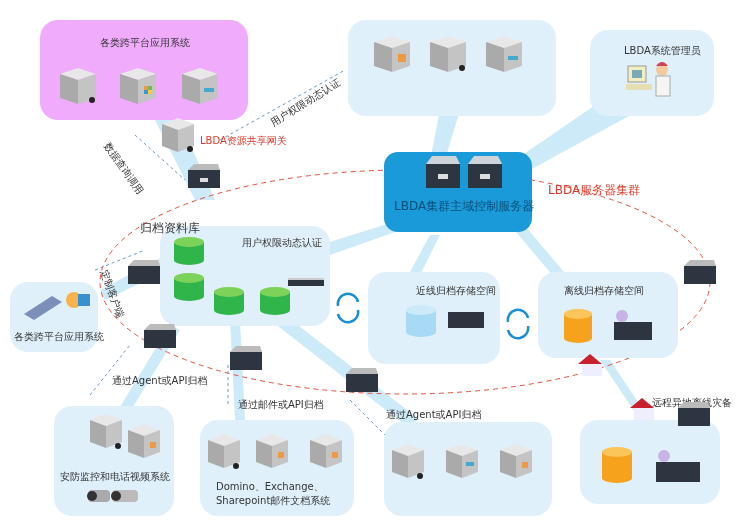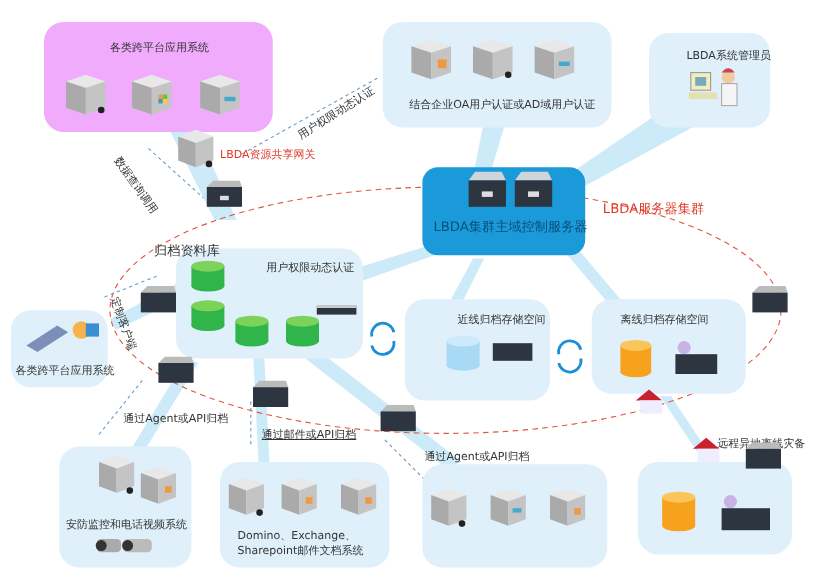--- a/index.html
+++ b/index.html
@@ -101,24 +101,23 @@
         <polygon points="24,14 42,8 42,32 24,38" fill="#c4c4c4"></polygon>
         <circle cx="38" cy="34" r="3" fill="#222"></circle>
       </g>
     <g transform="translate(112,0)">
         <polygon points="6,8 24,2 42,8 24,14" fill="#e8e8e8"></polygon>
         <polygon points="6,8 24,14 24,38 6,32" fill="#aaa"></polygon>
         <polygon points="24,14 42,8 42,32 24,38" fill="#c4c4c4"></polygon>
         <rect x="28" y="22" width="10" height="4" fill="#4ac"></rect>
       </g>
   </svg>
-  <div class="lbl" style="left:24px;top:68px;">结合企业OA用户认证或AD域用户认证</div>
-</div>
-
-<div class="panel" style="left:590px;top:30px;width:110px;height:86px;">
+</div>
+
+<div class="panel" style="left:590px;top:30px;width:124px;height:86px;">
   <div class="lbl" style="left:34px;top:14px;">LBDA系统管理员</div>
   <svg class="abs" style="left:36px;top:30px;" width="50" height="40">
     <rect x="2" y="6" width="18" height="16" fill="#f3eebf" stroke="#999"></rect>
       <rect x="6" y="10" width="10" height="8" fill="#7ab"></rect>
       <rect x="0" y="24" width="26" height="6" fill="#e6e0b0"></rect>
     <circle cx="36" cy="10" r="6" fill="#f3c9a0"></circle>
       <path d="M30,6 q6,-8 12,0" fill="#c45"></path>
       <rect x="30" y="16" width="14" height="20" fill="#f5f5f5" stroke="#aaa"></rect>
   </svg>
 </div>
@@ -239,21 +238,21 @@
   <svg class="abs" style="left:12px;top:6px;" width="70" height="34">
       <polygon points="2,26 30,8 40,14 12,32" fill="#7b8fb8"></polygon>
       <circle cx="52" cy="12" r="8" fill="#f7b34a"></circle>
       <rect x="56" y="6" width="12" height="12" fill="#3a8fd0"></rect>
     </svg>
   <div class="lbl" style="left:4px;top:48px;">各类跨平台应用系统</div>
 </div>
 <div class="lbl" style="left:110px;top:268px;transform:rotate(70deg);transform-origin:left top;">定制客户端</div>
 
 <div class="lbl" style="left:112px;top:374px;">通过Agent或API归档</div>
-<div class="lbl" style="left:238px;top:388px;text-decoration:underline;">通过邮件或API归档</div>
+<div class="lbl" style="left:238px;top:398px;">通过邮件或API归档</div>
 <div class="lbl" style="left:386px;top:408px;">通过Agent或API归档</div>
 
 <div class="panel" style="left:54px;top:406px;width:120px;height:110px;">
   <svg class="abs" style="left:32px;top:6px;" width="80" height="48">
     <g>
         <polygon points="4,8 20,2 36,8 20,14" fill="#e8e8e8"></polygon>
         <polygon points="4,8 20,14 20,36 4,30" fill="#aaa"></polygon>
         <polygon points="20,14 36,8 36,30 20,36" fill="#c4c4c4"></polygon>
         <circle cx="32" cy="34" r="3" fill="#222"></circle>
       </g>

